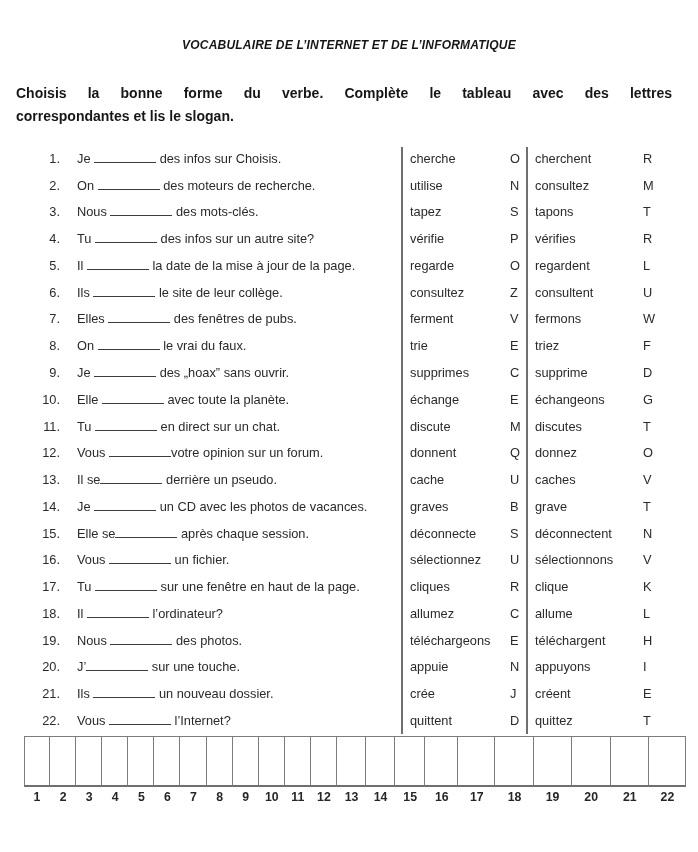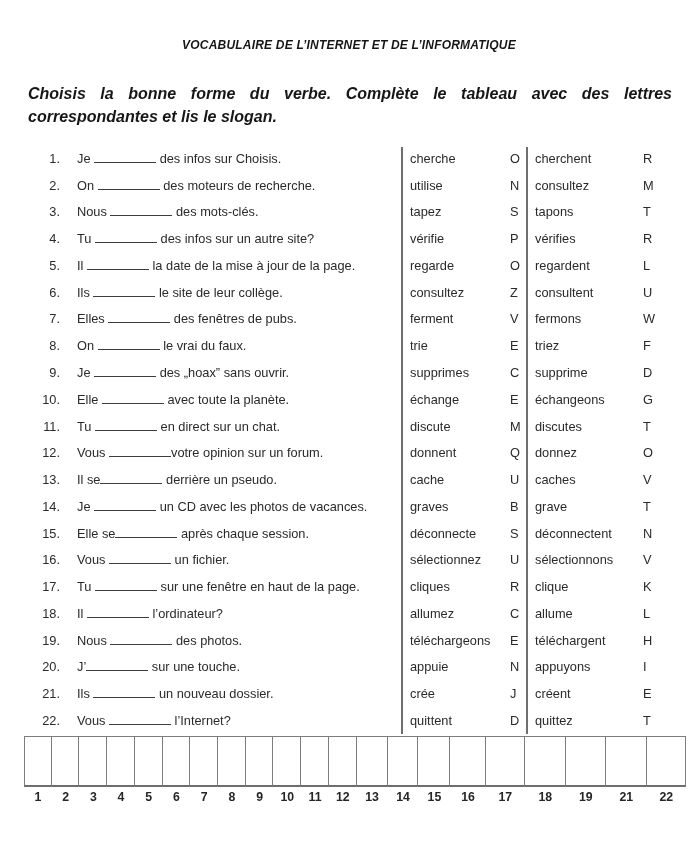--- a/index.html
+++ b/index.html
@@ -17,23 +17,22 @@
     margin: 38px 10px 0;
     text-align: center;
     font-size: 12px;
     font-style: italic;
     font-weight: bold;
     color: #161616;
     letter-spacing: 0.2px;
   }
 
   .instructions {
-    margin: 30px 26px 0 28px;
-    font-size: 16px;
-    font-style: italic;
+    margin: 30px 26px 0 16px;
+    font-size: 14px;
     font-weight: bold;
     line-height: 23px;
     color: #161616;
   }
   .ins-l1 { text-align: justify; text-align-last: justify; }
   .ins-l2 { text-align: left; }
 
   .exercise { position: relative; margin-top: 17px; }
   .vline {
     position: absolute; top: 2px; bottom: 0;
@@ -384,20 +383,24 @@
   <div class="cell-col" style="flex-grow: 38;">
     <div class="cell-box"></div>
     <div class="cell-num">18</div>
   </div>
 
   <div class="cell-col" style="flex-grow: 38;">
     <div class="cell-box"></div>
     <div class="cell-num">19</div>
   </div>
 
+  <div class="cell-col" style="flex-grow: 39;">
+    <div class="cell-box"></div>
+    <div class="cell-num">20</div>
+  </div>
 
   <div class="cell-col" style="flex-grow: 38;">
     <div class="cell-box"></div>
     <div class="cell-num">21</div>
   </div>
 
   <div class="cell-col" style="flex-grow: 37;">
     <div class="cell-box"></div>
     <div class="cell-num">22</div>
   </div>

